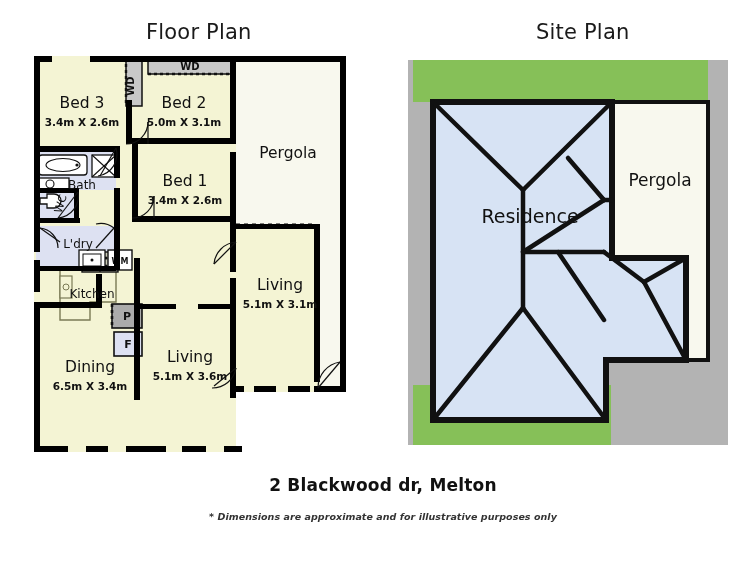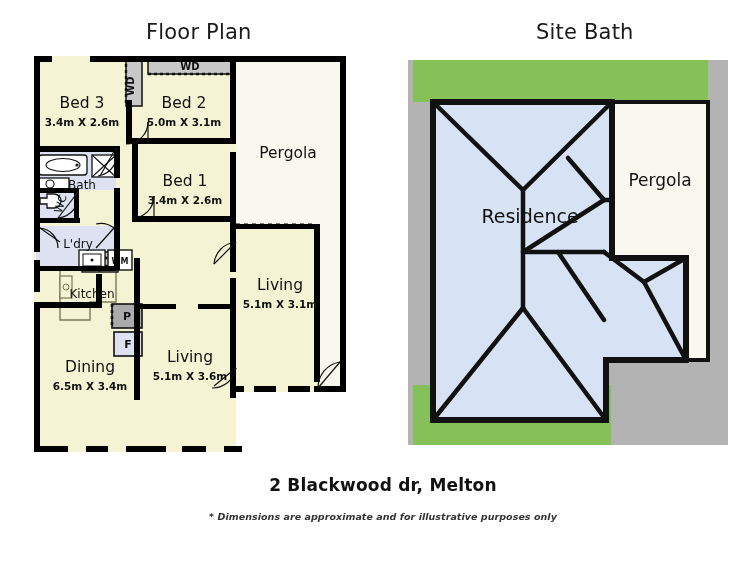--- a/index.html
+++ b/index.html
@@ -48,21 +48,21 @@
   .rm-tiny{font-family:"DejaVu Sans","Liberation Sans",sans-serif;font-size:8px;font-weight:700;fill:#111;text-anchor:middle;}
   .sp-label{font-family:"DejaVu Sans","Liberation Sans",sans-serif;font-size:19px;fill:#111;text-anchor:middle;}
   .sp-label-sm{font-family:"DejaVu Sans","Liberation Sans",sans-serif;font-size:17px;fill:#111;text-anchor:middle;}
 </style>
 </head>
 <body>
 
 <div class="page">
 
   <div class="plan-title" id="floor-plan-title">Floor Plan</div>
-  <div class="plan-title" id="site-plan-title">Site Bath</div>
+  <div class="plan-title" id="site-plan-title">Site Plan</div>
 
   <svg id="floorplan-svg" width="340" height="400" viewBox="0 0 340 400">
 
     <g>
 
       <path d="M4 4 H206 V180 H206 V400 H4 Z" fill="#f4f4d4"></path>
 
       <path d="M206 172 H290 V340 H206 Z" fill="#f4f4d4"></path>
 
       <path d="M206 4 H316 V340 H290 V172 H206 Z" fill="#f8f8ee"></path>

